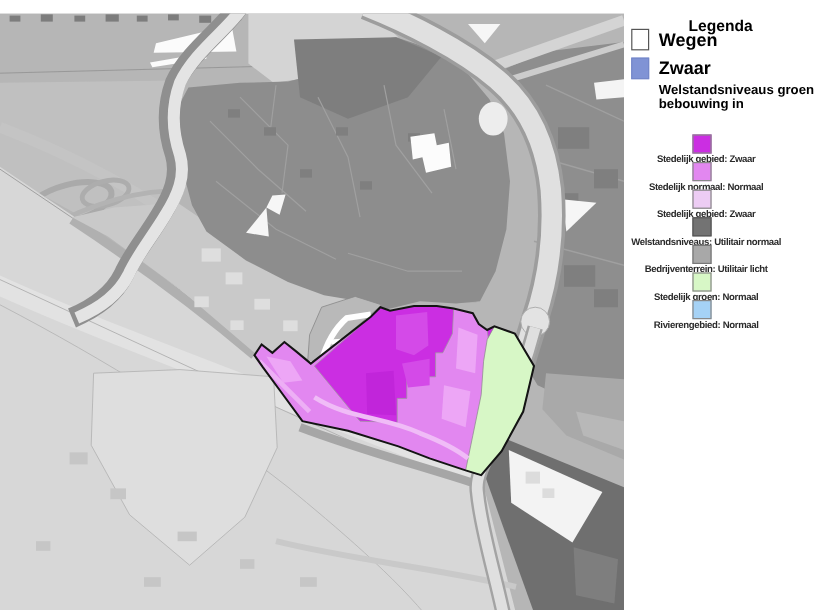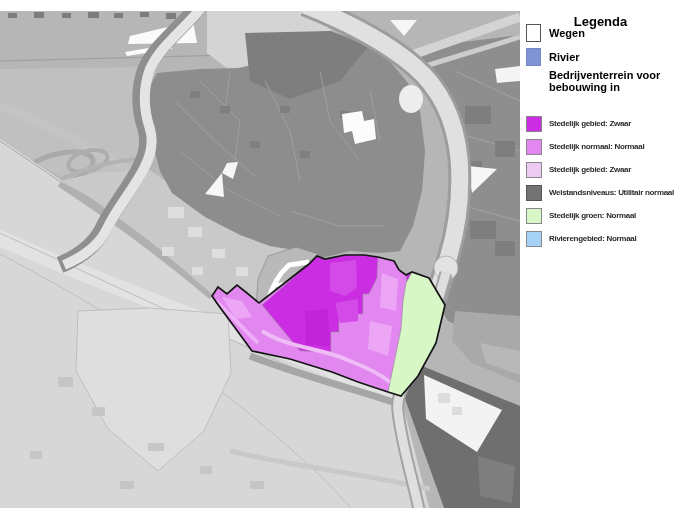--- a/index.html
+++ b/index.html
@@ -12,25 +12,25 @@
   .f-zwaar{fill:var(--c-zwaar,#cb2ee2);}
   .f-normaal{fill:var(--c-normaal,#e287f0);}
   .f-groen{fill:var(--c-groen,#d7f7c6);}
 
   #legend-panel{position:absolute;left:520px;top:0;width:161px;height:508px;background:#ffffff;}
   #legend-title{position:absolute;left:0;top:3px;width:161px;text-align:center;
                 font-size:13px;font-weight:bold;color:#000;}
   #legend-top-items{position:absolute;left:6px;top:13px;}
   #legend-top-items .lg-row{display:flex;align-items:center;height:18px;margin-bottom:6px;}
   #legend-top-items .lg-swatch{width:15px;height:18px;box-sizing:border-box;margin-right:8px;flex:0 0 auto;}
-  #legend-top-items .lg-label{font-size:11px;font-weight:bold;color:#000;white-space:nowrap;}
+  #legend-top-items .lg-label{font-size:15px;font-weight:bold;color:#000;white-space:nowrap;}
   #legend-header{position:absolute;left:29px;top:59px;width:131px;
                  font-size:11px;font-weight:bold;line-height:11.5px;color:#000;}
   #legend-items{position:absolute;left:6px;top:101px;}
-  #legend-items .lg-row{display:flex;align-items:center;height:23px;}
+  #legend-items .lg-row{display:flex;align-items:center;height:23px;flex-direction:column;}
   #legend-items .lg-swatch{width:16px;height:16px;box-sizing:border-box;margin-right:7px;flex:0 0 auto;}
   #legend-items .lg-label{font-size:8px;font-weight:bold;color:#2b2b2b;
                           letter-spacing:-0.3px;white-space:nowrap;}
 </style>
 </head>
 <body>
 
 <div id="stage">
 
   <div id="map-canvas">
@@ -206,44 +206,48 @@
   <div id="legend-panel">
     <div id="legend-title">Legenda</div>
 
     <div id="legend-top-items">
         <div class="lg-row">
     <span class="lg-swatch" style="background: rgb(255, 255, 255); border: 1px solid rgb(85, 85, 85);"></span>
     <span class="lg-label">Wegen</span>
   </div>
         <div class="lg-row">
     <span class="lg-swatch" style="background: rgb(128, 147, 213); border: 1px solid rgb(116, 135, 201);"></span>
-    <span class="lg-label">Rivier</span>
+    <span class="lg-label">Zwaar</span>
   </div>
       </div>
 
-    <div id="legend-header">Bedrijventerrein voor bebouwing in</div>
+    <div id="legend-header">Welstandsniveaus groen bebouwing in</div>
 
     <div id="legend-items">
         <div class="lg-row">
     <span class="lg-swatch" style="background: rgb(203, 46, 226); border: 1px solid rgb(136, 136, 136);"></span>
     <span class="lg-label">Stedelijk gebied: Zwaar</span>
   </div>
         <div class="lg-row">
     <span class="lg-swatch" style="background: rgb(226, 135, 240); border: 1px solid rgb(136, 136, 136);"></span>
     <span class="lg-label">Stedelijk normaal: Normaal</span>
   </div>
         <div class="lg-row">
     <span class="lg-swatch" style="background: rgb(237, 204, 244); border: 1px solid rgb(136, 136, 136);"></span>
     <span class="lg-label">Stedelijk gebied: Zwaar</span>
   </div>
         <div class="lg-row">
     <span class="lg-swatch" style="background: rgb(115, 115, 115); border: 1px solid rgb(85, 85, 85);"></span>
     <span class="lg-label">Welstandsniveaus: Utilitair normaal</span>
   </div>
         <div class="lg-row">
+    <span class="lg-swatch" style="background: rgb(168, 168, 168); border: 1px solid rgb(119, 119, 119);"></span>
+    <span class="lg-label">Bedrijventerrein: Utilitair licht</span>
+  </div>
+        <div class="lg-row">
     <span class="lg-swatch" style="background: rgb(215, 247, 198); border: 1px solid rgb(136, 136, 136);"></span>
     <span class="lg-label">Stedelijk groen: Normaal</span>
   </div>
         <div class="lg-row">
     <span class="lg-swatch" style="background: rgb(165, 210, 246); border: 1px solid rgb(136, 136, 136);"></span>
     <span class="lg-label">Rivierengebied: Normaal</span>
   </div>
       </div>
   </div>
 </div>

